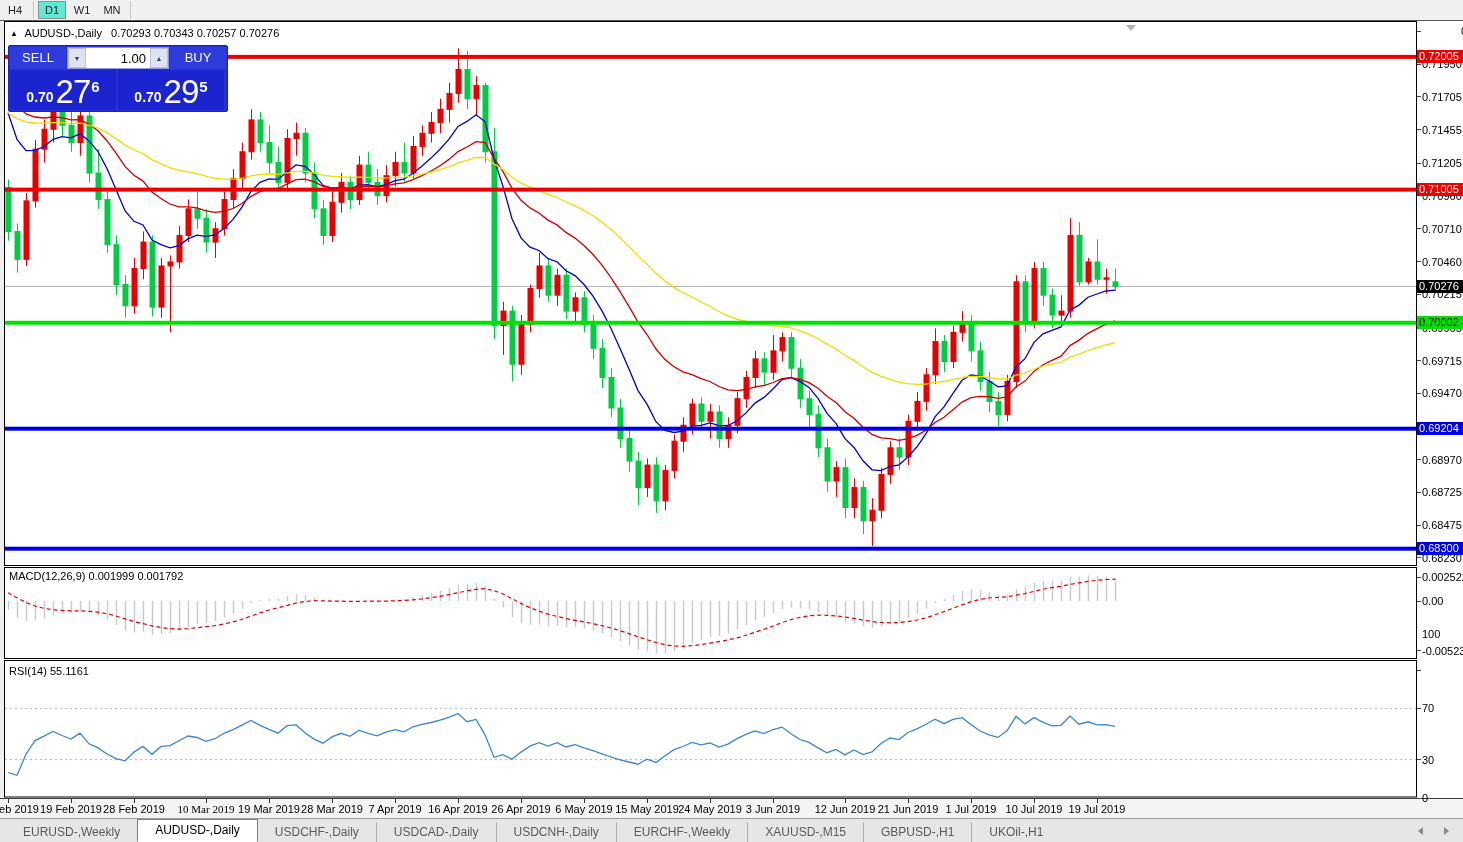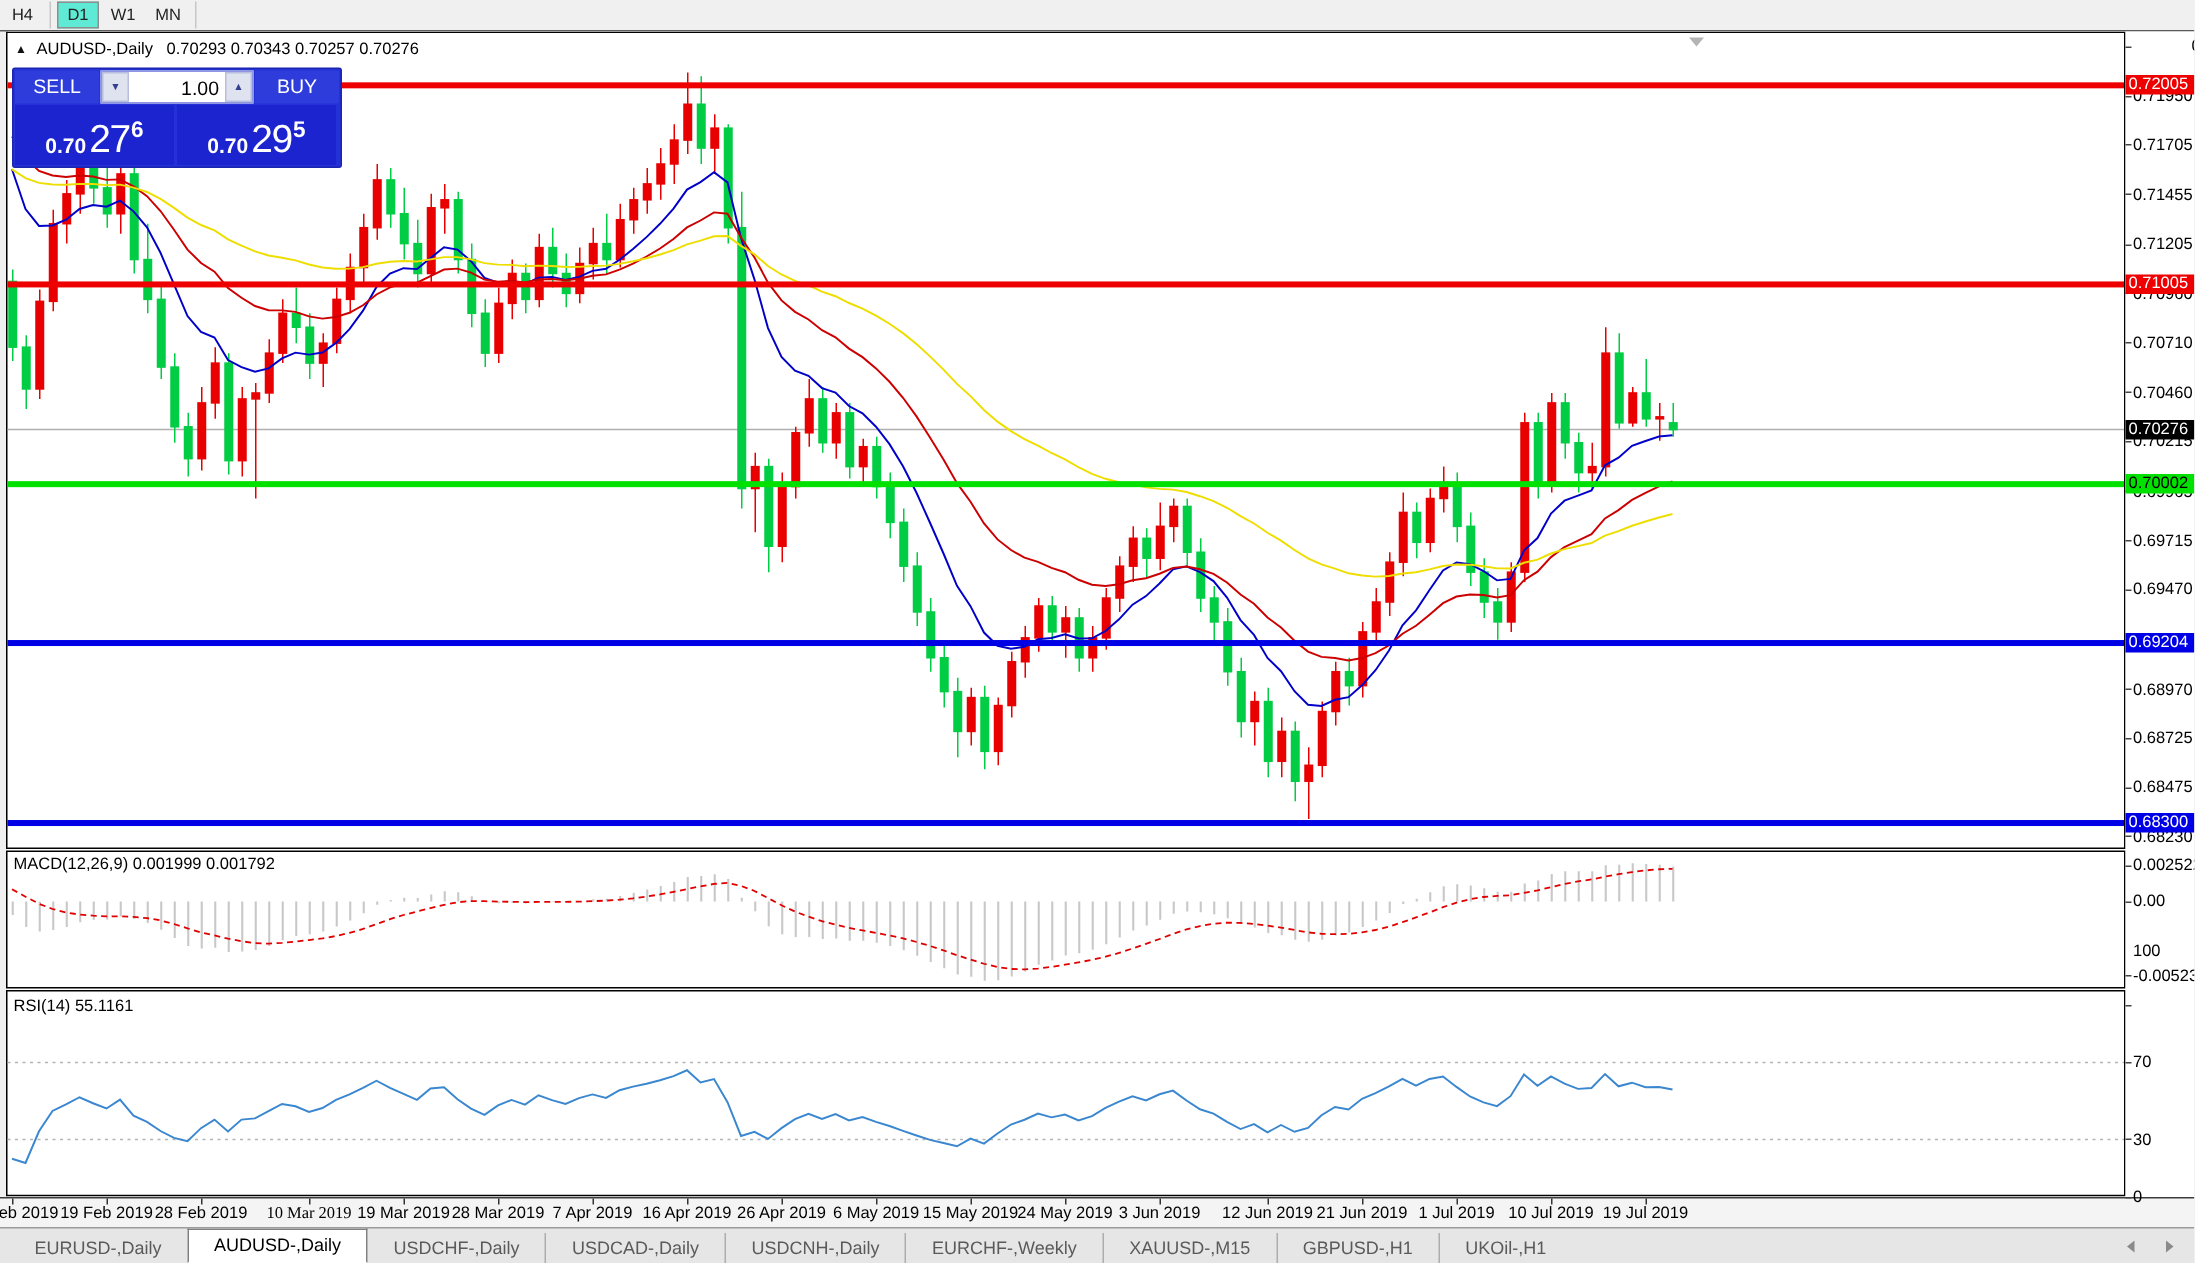--- a/index.html
+++ b/index.html
@@ -30,21 +30,21 @@
   #trade-panel{position:absolute;left:8px;top:45px;width:216px;z-index:6;background:#2431d6;border:1px solid #1b25ad;border-radius:2px;padding:1px;}
   #tp-row1{display:flex;height:22px;align-items:stretch;}
   .tp-btn{width:56px;color:#fff;font-size:13px;text-align:center;line-height:22px;background:#2d3cdb;cursor:pointer;}
   #vol-group{flex:1;display:flex;background:#fff;border:1px solid #8d96e0;margin:0 1px;}
   .spin{width:16px;background:#dfe2ef;color:#33408f;font-size:7px;text-align:center;line-height:20px;border:1px solid #b8bedf;cursor:pointer;}
   #vol-input{flex:1;border:none;outline:none;text-align:right;font-size:13px;padding:0 4px;width:40px;font-family:"Liberation Sans",sans-serif;}
   #tp-row2{display:flex;margin-top:1px;}
   .price-box{width:106px;height:40px;background:#1b24cf;color:#fff;display:flex;align-items:flex-end;justify-content:center;padding-bottom:3px;box-sizing:border-box;cursor:pointer;}
   .price-box + .price-box{margin-left:2px;}
   .pb-prefix{font-size:14px;font-weight:bold;margin-right:2px;line-height:20px;}
-  .pb-big{font-size:26px;font-weight:400;line-height:30px;letter-spacing:-1px;}
+  .pb-big{font-size:33px;font-weight:400;line-height:30px;letter-spacing:-1px;}
   .pb-sup{font-size:15px;font-weight:bold;line-height:34px;align-self:flex-start;margin-left:1px;}
   
   .ytick,.subtick{position:absolute;left:1422px;color:#000;font-size:11px;height:12px;line-height:12px;}
   .tickdash{position:absolute;left:1417px;width:4px;height:1px;background:#444;}
   .lvl-label{position:absolute;left:1417px;min-width:42px;height:13px;line-height:13px;font-size:11px;padding:0 2px;z-index:4;}
   
   #date-axis{position:absolute;left:0;top:798px;width:1463px;height:20px;background:#f4f4f4;border-top:1px solid #3c3c3c;}
   .dlabel{position:absolute;top:4px;transform:translateX(-50%);color:#000;white-space:nowrap;font-size:11px;}
   .dtick{position:absolute;top:0;width:1px;height:4px;background:#333;}
   
@@ -542,21 +542,21 @@
       <div class="dlabel" style="left: 908px;">21 Jun 2019</div>
       <div class="dtick" style="left: 971px;"></div>
       <div class="dlabel" style="left: 971px;">1 Jul 2019</div>
       <div class="dtick" style="left: 1034px;"></div>
       <div class="dlabel" style="left: 1034px;">10 Jul 2019</div>
       <div class="dtick" style="left: 1097px;"></div>
       <div class="dlabel" style="left: 1097px;">19 Jul 2019</div>
     </div>
 
   <div id="tab-bar">
-    <div class="tab">EURUSD-,Daily</div>
+    <div class="tab">EURUSD-,Weekly</div>
     <div class="tab active">AUDUSD-,Daily</div>
     <div class="tab">USDCHF-,Daily</div>
     <div class="tab">USDCAD-,Daily</div>
     <div class="tab">USDCNH-,Daily</div>
     <div class="tab">EURCHF-,Weekly</div>
     <div class="tab">XAUUSD-,M15</div>
     <div class="tab">GBPUSD-,H1</div>
     <div class="tab">UKOil-,H1</div>
   </div>
   <div class="scrolls">

